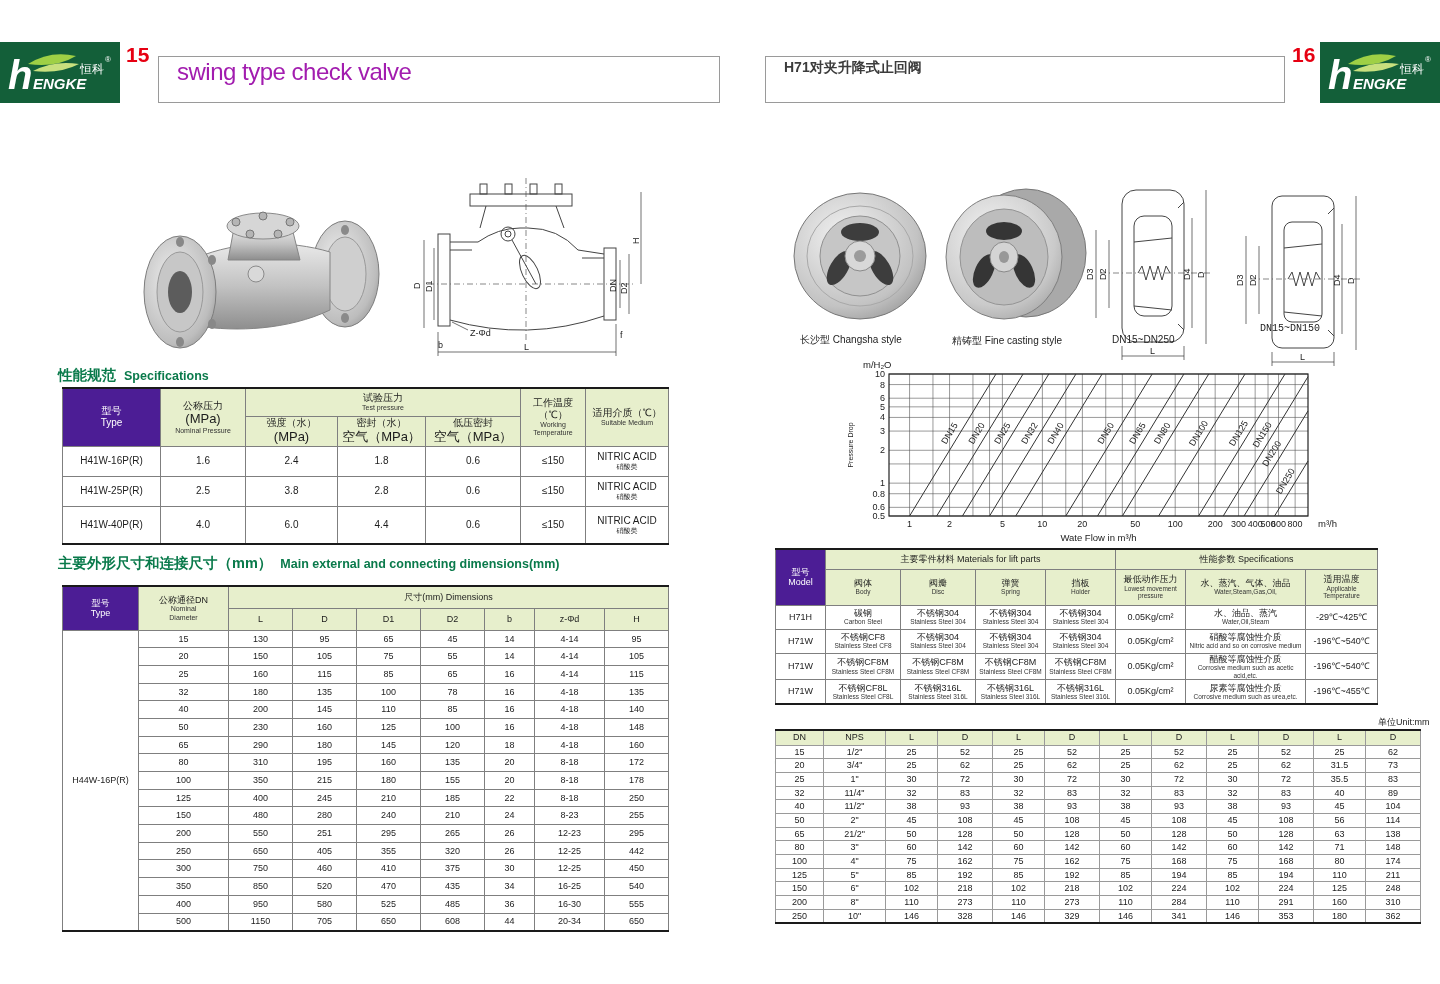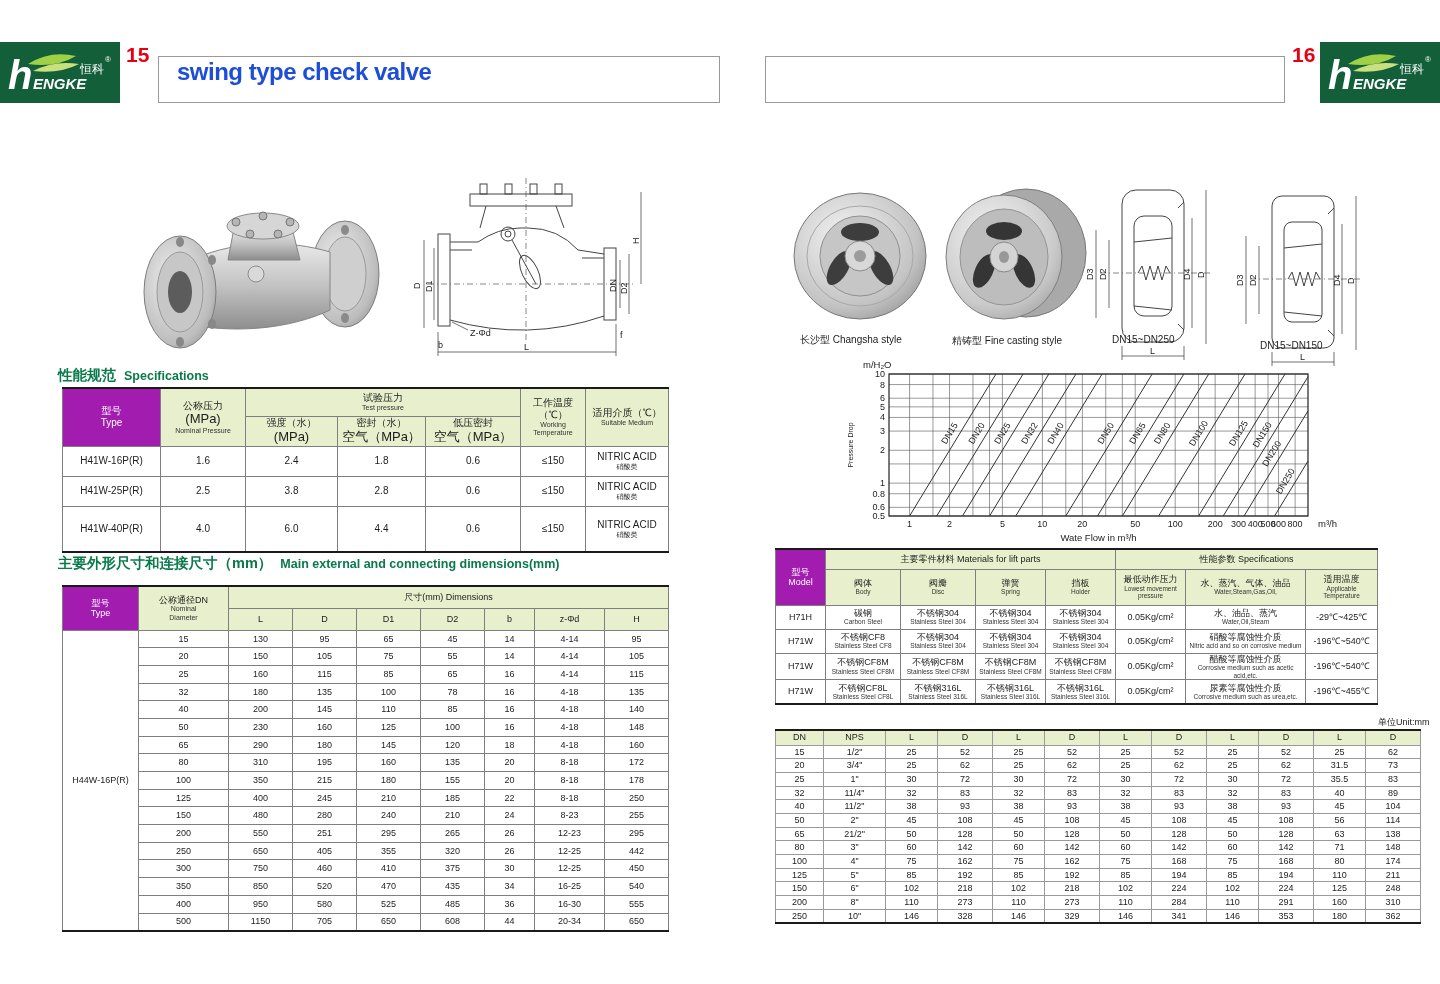--- a/index.html
+++ b/index.html
@@ -3,35 +3,35 @@
 <meta charset="utf-8">
 <style>
   html,body{margin:0;padding:0;}
   body{width:1440px;height:984px;position:relative;background:#ffffff;
        font-family:"Liberation Sans",sans-serif;overflow:hidden;color:#1c1c1c;}
   .abs{position:absolute;}
   .logo{width:120px;height:61px;background:#135f39;top:42px;}
   .pagenum{color:#e60012;font-size:21px;font-weight:bold;top:43px;}
   .titlebox{top:56px;height:47px;border:1px solid #9a9a9a;background:#fff;
             padding:2px 0 0 18px;box-sizing:border-box;}
-  .ptitle{color:#1d4ed8;font-size:24px;font-weight:bold;line-height:25px;letter-spacing:-0.5px;}
+  .ptitle{color:#a21caf;font-size:24px;font-weight:normal;line-height:25px;letter-spacing:-0.5px;}
   .psub{color:#3c3c3c;font-size:14px;font-weight:bold;line-height:17px;}
   .sect{position:absolute;font-weight:bold;color:#0a7a4b;white-space:nowrap;}
   .sect .cn{font-size:14.5px;}
   .sect .en{font-size:12.5px;margin-left:8px;}
   .unitlbl{position:absolute;font-size:9px;color:#222;}
   .caption{position:absolute;font-size:10px;color:#222;white-space:nowrap;}
 
   table.tbl{position:absolute;border-collapse:collapse;table-layout:fixed;
             text-align:center;border-top:2px solid #1a1a1a;border-bottom:2px solid #1a1a1a;}
   .tbl th,.tbl td{border:1px solid #7f7f7f;padding:0 2px;font-weight:normal;
                   line-height:1.18;overflow:hidden;}
   .tbl thead th{background:#e7efcc;}
   .tbl td{background:#ffffff;}
-  .tbl .dk{background:#a21caf;color:#ffffff;}
+  .tbl .dk{background:#4c1d95;color:#ffffff;}
   .sub{font-size:7px;color:#333;}
   .u{font-size:13px;}
 
   #spec-table{left:62px;top:387px;width:606px;font-size:10px;}
   #spec-table thead tr:nth-child(1){height:28px;}
   #spec-table thead tr:nth-child(2){height:30px;}
   #dims-table{left:62px;top:585px;width:606px;font-size:9px;}
   #dims-table thead tr{height:22px;}
   #mat-table{left:775px;top:548px;width:602px;font-size:9px;}
   #mat-table thead tr:nth-child(1){height:20px;}
@@ -52,20 +52,21 @@
     <path d="M33 29 Q54 18 79 22 Q60 32 33 29 Z" fill="#c8e07e"></path>
     <text x="80" y="31" font-size="12" fill="#ffffff">恒科</text>
     <text x="105" y="20" font-size="8" fill="#ffffff">®</text>
   </svg>
 </div>
 <div class="abs pagenum" style="left:126px;">15</div>
 <div class="abs titlebox" style="left:158px;width:562px;">
   <div class="ptitle">swing type check valve</div>
 </div>
 <div class="abs titlebox" style="left:765px;width:520px;">
+  <div class="psub">H71对夹升降式止回阀</div>
 </div>
 <div class="abs pagenum" style="left:1292px;">16</div>
 <div class="abs logo" id="logo-right" style="left:1320px;">
   <svg width="120" height="61" viewBox="0 0 120 61">
     <text x="8" y="47" font-size="40" font-style="italic" font-weight="bold" fill="#ffffff">h</text>
     <text x="33" y="47" font-size="15" font-style="italic" font-weight="bold" fill="#ffffff">ENGKE</text>
     <path d="M28 22 Q50 8 76 14 Q56 26 28 22 Z" fill="#9fd045"></path>
     <path d="M33 29 Q54 18 79 22 Q60 32 33 29 Z" fill="#c8e07e"></path>
     <text x="80" y="31" font-size="12" fill="#ffffff">恒科</text>
     <text x="105" y="20" font-size="8" fill="#ffffff">®</text>
@@ -226,21 +227,21 @@
         <td>2.5</td>
         <td>3.8</td>
         <td>2.8</td>
         <td>0.6</td>
         <td>≤150</td>
         <td>
           <div>NITRIC ACID</div>
           <div class="sub">硝酸类</div>
         </td>
       </tr>
-      <tr style="height: 46px;">
+      <tr style="height: 38px;">
         <td>H41W-40P(R)</td>
         <td>4.0</td>
         <td>6.0</td>
         <td>4.4</td>
         <td>0.6</td>
         <td>≤150</td>
         <td>
           <div>NITRIC ACID</div>
           <div class="sub">硝酸类</div>
         </td>
@@ -559,21 +560,21 @@
       <line x1="102" y1="170" x2="102" y2="184"></line>
   </g>
   <g font-size="9" fill="#222">
     <text x="9" y="102" transform="rotate(-90 11 102)">D3</text>
     <text x="22" y="102" transform="rotate(-90 24 102)">D2</text>
     <text x="106" y="102" transform="rotate(-90 108 102)">D4</text>
     <text x="120" y="100" transform="rotate(-90 122 100)">D</text>
     <text x="68" y="178">L</text>
   </g>
 </svg>
-<div class="caption" style="left:1260px;top:340px;">DN15~DN150</div>
+<div class="caption" style="left:1260px;top:323px;font-family:Liberation Mono, monospace;">DN15~DN150</div>
 
 <svg class="abs" id="flow-chart" style="left:845px;top:358px;" width="505" height="186" viewBox="0 0 505 186">
     <line x1="64.57240511978372" y1="16" x2="64.57240511978372" y2="158" stroke="#555" stroke-width="0.6"></line>
     <line x1="87.95894406144512" y1="16" x2="87.95894406144512" y2="158" stroke="#555" stroke-width="0.6"></line>
     <line x1="104.55195750618438" y1="16" x2="104.55195750618438" y2="158" stroke="#555" stroke-width="0.6"></line>
     <line x1="127.93849644784578" y1="16" x2="127.93849644784578" y2="158" stroke="#555" stroke-width="0.6"></line>
     <line x1="144.53150989258504" y1="16" x2="144.53150989258504" y2="158" stroke="#555" stroke-width="0.6"></line>
     <line x1="157.4020510267885" y1="16" x2="157.4020510267885" y2="158" stroke="#555" stroke-width="0.6"></line>
     <line x1="197.38160341318914" y1="16" x2="197.38160341318914" y2="158" stroke="#555" stroke-width="0.6"></line>
     <line x1="220.76814235485054" y1="16" x2="220.76814235485054" y2="158" stroke="#555" stroke-width="0.6"></line>

